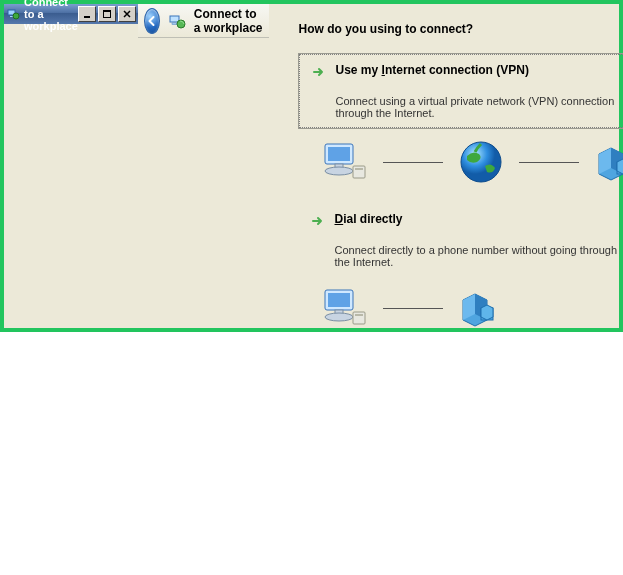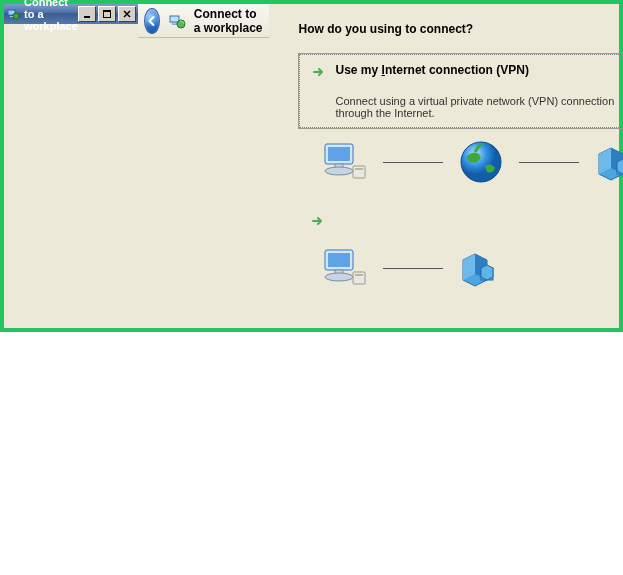--- a/index.html
+++ b/index.html
@@ -256,20 +256,24 @@
       </span>
     </div>
 
     
     <div class="option second">
       <span class="arrow-icon">
         <svg width="14" height="14" viewBox="0 0 14 14">
             <path d="M2 7 L10 7 M7 4 L10 7 L7 10" fill="none" stroke="#4CAF50" stroke-width="2" stroke-linecap="round" stroke-linejoin="round"></path>
           </svg>
       </span>
+      <div>
+        <div class="opt-title"><span></span><u>D</u><span>ial directly</span></div>
+        <div class="opt-desc">Connect directly to a phone number without going through the Internet.</div>
+      </div>
     </div>
 
     
     <div class="illus">
       <span class="pc-icon">
         <svg width="52" height="44" viewBox="0 0 52 44">
           <rect x="8" y="4" width="28" height="20" rx="2" fill="#CFE8FF" stroke="#3B74B9"></rect>
           <rect x="11" y="7" width="22" height="14" fill="#5FA2E6"></rect>
           <rect x="18" y="24" width="8" height="4" fill="#C8D4E2" stroke="#7A8EA3"></rect>
           <ellipse cx="22" cy="31" rx="14" ry="4" fill="#C8D4E2" stroke="#7A8EA3"></ellipse>

